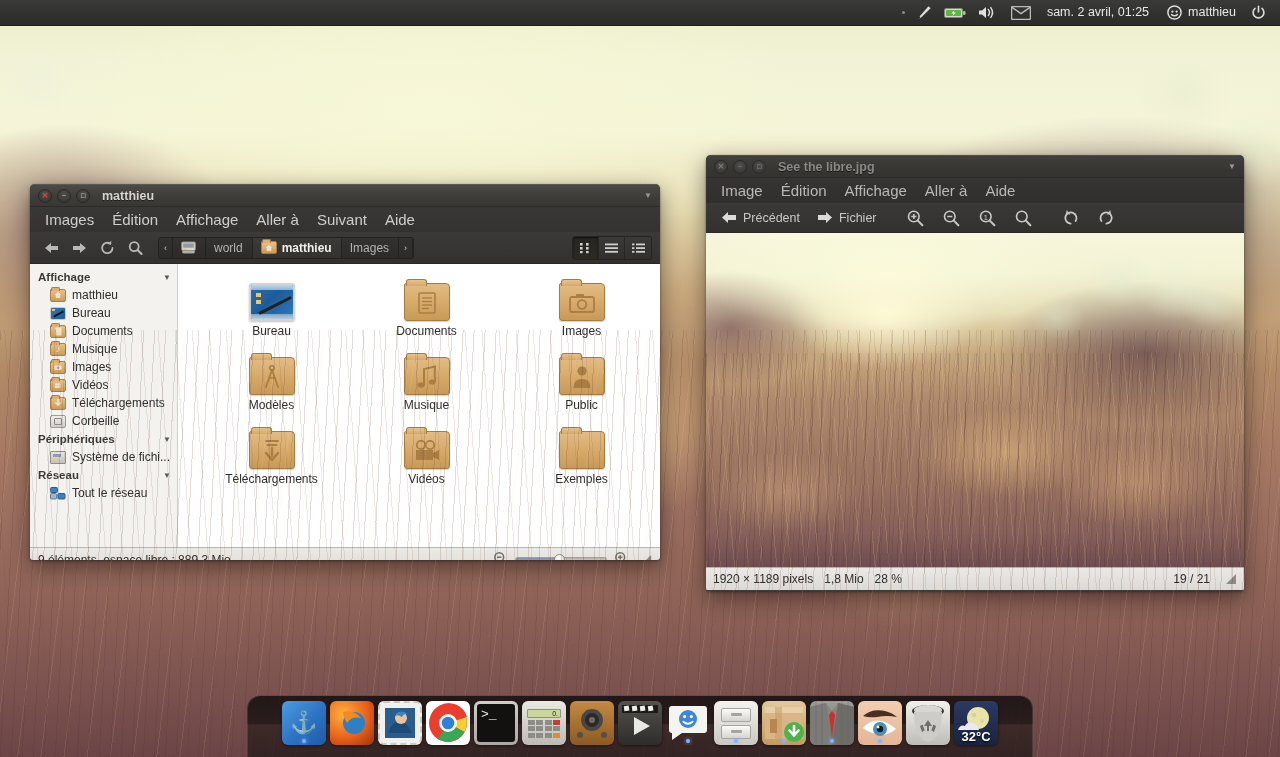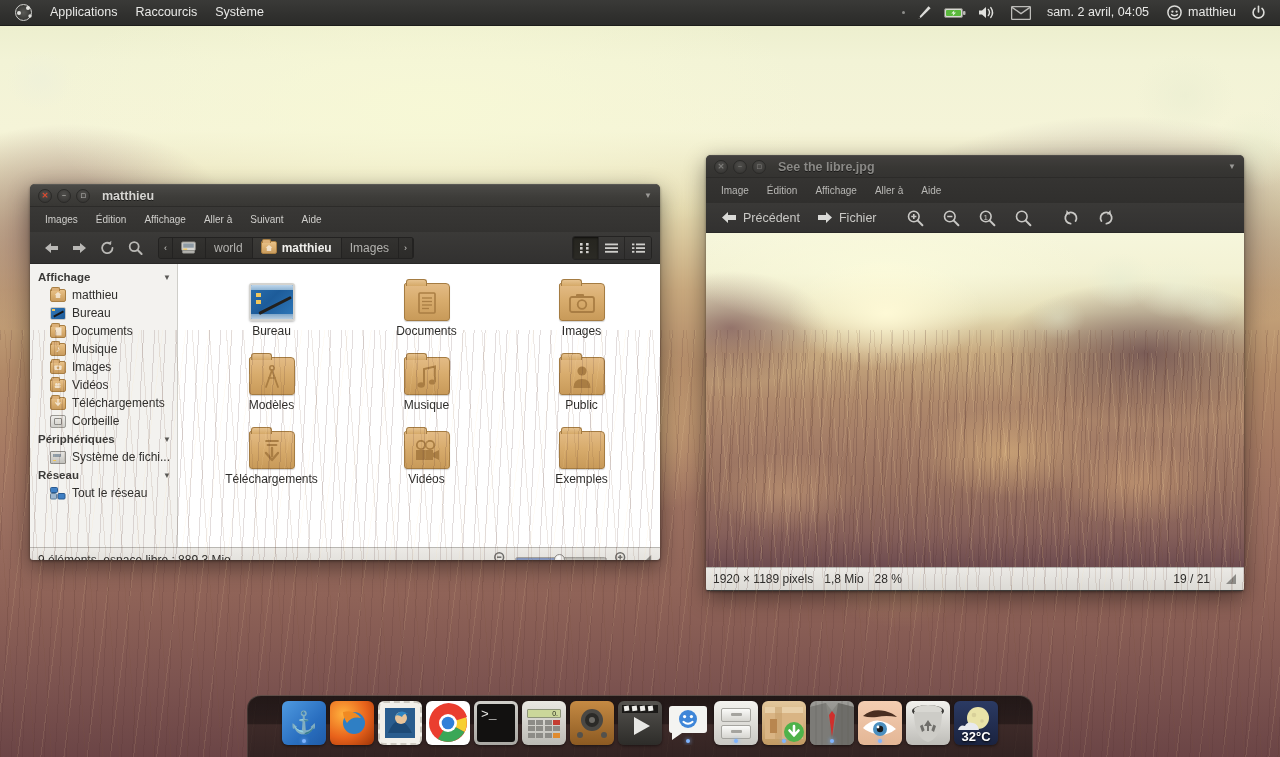--- a/index.html
+++ b/index.html
@@ -124,21 +124,21 @@
   .wtitle-caret {
     margin-left: auto; color: #9a9996; font-size: 8px;
   }
   .menubar {
     display: flex; gap: 0; padding: 0 6px;
     height: 25px; align-items: center;
     background: linear-gradient(to bottom, #393836 0%, #333230 100%);
   }
   .menubar.inactive { background: linear-gradient(to bottom, #353432 0%, #302f2d 100%); }
   .menuitem {
-    padding: 3px 9px; color: #cfcecb; font-size: 10px; border-radius: 2px;
+    padding: 3px 9px; color: #cfcecb; font-size: 15px; border-radius: 2px;
   }
   .menuitem.inactive { color: #b9b8b5; }
 
   
   #fm-window { left: 30px; top: 184px; width: 630px; height: 376px; }
   #fm-toolbar {
     height: 32px; display: flex; align-items: center; gap: 2px;
     padding: 0 8px;
     background: linear-gradient(to bottom, #3b3a38 0%, #323130 100%);
     border-bottom: 1px solid #292827;
@@ -360,34 +360,20 @@
     width: 4px; height: 4px; border-radius: 50%; background: #7fb4ff;
     box-shadow: 0 0 4px #7fb4ff;
   }
 </style>
 </head>
 <body>
 
 <div id="desktop">
 
   <div id="top-panel">
-    <div class="panel-left">
-      <div class="panel-item">
-        <span class="ubuntu-logo"></span>
-      </div>
-      <div class="panel-item">
-        <span>Applications</span>
-      </div>
-      <div class="panel-item">
-        <span>Raccourcis</span>
-      </div>
-      <div class="panel-item">
-        <span>Système</span>
-      </div>
-    </div>
 
     <div class="panel-right">
       <div class="panel-item" style="padding:3px 4px">
         <span class="dot-ico"></span>
       </div>
       <div class="panel-item" style="padding:3px 6px">
         <svg width="17" height="15" viewBox="0 0 17 15">
           <path d="M13.5 1.2 L15.6 3.3 L6.4 12.2 L3.6 13.9 L4.9 11.1 Z" fill="#dcdcd9"></path>
           <circle cx="4.2" cy="12.6" r="1.1" fill="#2f2e2c"></circle>
         </svg>
@@ -407,21 +393,21 @@
           <path d="M12.8 2.6 a8.5 8.5 0 0 1 0 9.8" stroke="#e1e1de" stroke-width="1.4" fill="none" stroke-linecap="round"></path>
         </svg>
       </div>
       <div class="panel-item" style="padding:3px 7px">
         <svg width="20" height="14" viewBox="0 0 20 14">
           <rect x="0.6" y="0.6" width="18.8" height="12.8" rx="1" fill="none" stroke="#bdbcb9" stroke-width="1.3"></rect>
           <path d="M1 1.4 L10 7.6 L19 1.4" fill="none" stroke="#bdbcb9" stroke-width="1.3"></path>
         </svg>
       </div>
       <div class="panel-item">
-        <span>sam. 2 avril, 04:05</span>
+        <span>sam. 2 avril, 01:25</span>
       </div>
       <div class="panel-item">
         <svg width="15" height="15" viewBox="0 0 15 15">
           <circle cx="7.5" cy="7.5" r="6.6" fill="none" stroke="#dcdcd9" stroke-width="1.5"></circle>
           <circle cx="5.4" cy="6.6" r="1.15" fill="#dcdcd9"></circle>
           <circle cx="9.6" cy="6.6" r="1.15" fill="#dcdcd9"></circle>
           <path d="M4.6 9.6 q2.9 2.4 5.8 0" stroke="#dcdcd9" stroke-width="1.5" fill="none" stroke-linecap="round"></path>
         </svg>
         <span>matthieu</span>
       </div>

